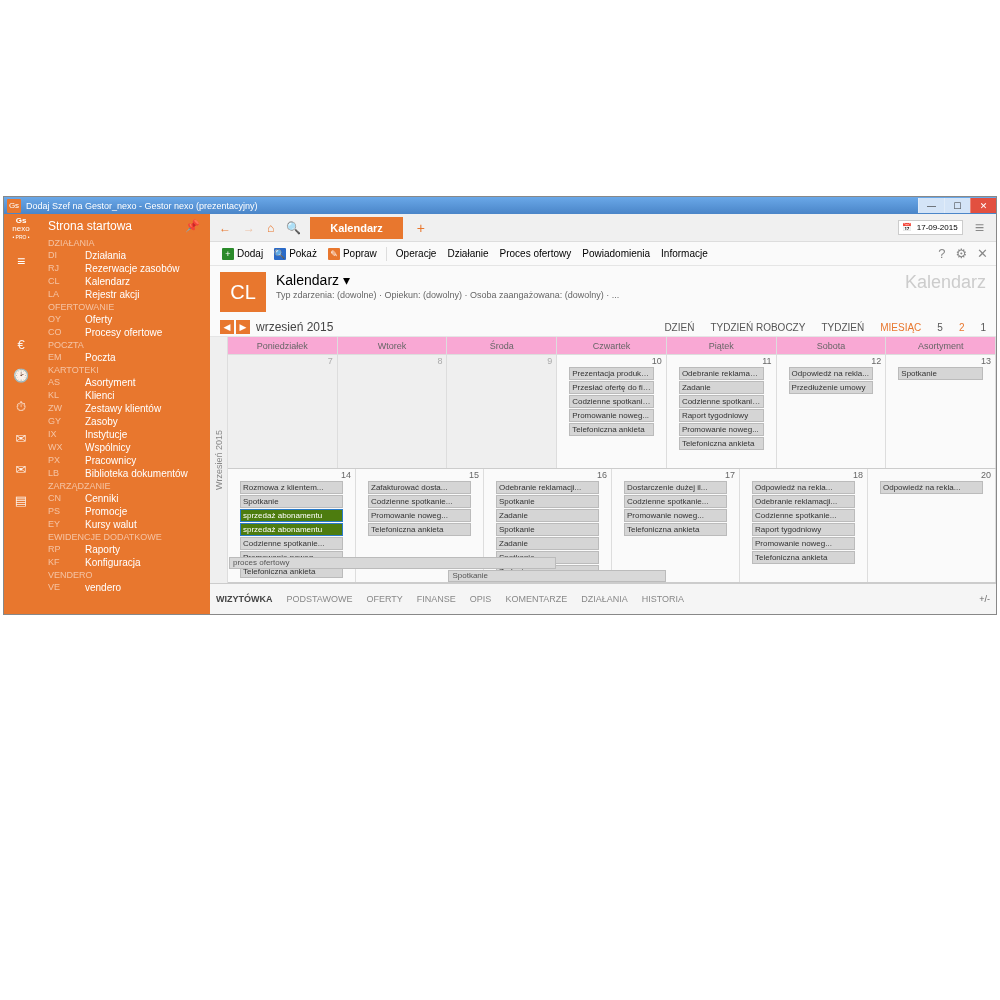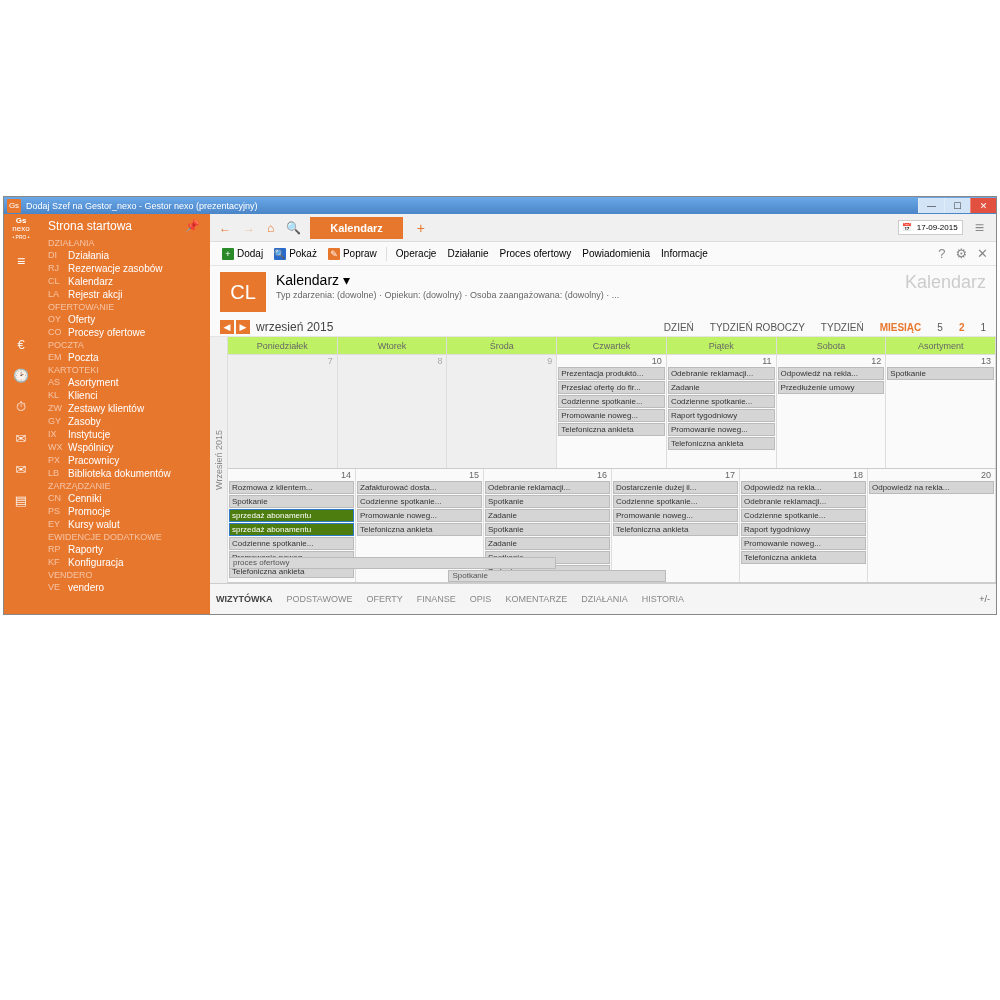--- a/index.html
+++ b/index.html
@@ -12,21 +12,21 @@
 .winbtns div{width:26px;height:15px;display:flex;align-items:center;justify-content:center;font-size:9px;border-left:1px solid rgba(255,255,255,.3);background:#d4e4f7;color:#333}
 .winbtns .close{background:#e25040;color:#fff}
 .body{display:flex;height:calc(100% - 17px)}
 .rail{width:34px;background:#e8772e;color:#fff;display:flex;flex-direction:column;align-items:center;padding-top:3px;gap:12px}
 .rail .logo{font-size:8px;text-align:center;line-height:1}
 .rail .hamb{font-size:14px}
 .rail .r-icon{font-size:13px;margin-top:4px;opacity:.9}
 .nav{width:172px;background:#e8772e;color:#fff;font-size:10px;padding:3px 0;overflow:hidden}
 .nav .hdr{display:flex;justify-content:space-between;padding:2px 10px 4px;font-size:12px}
 .nav .grp{color:#fff;opacity:.55;padding:1px 10px;font-size:9px;text-transform:uppercase}
-.nav .item{padding:1px 10px;display:flex;gap:4px;cursor:pointer}
+.nav .item{padding:1px 10px;display:flex;gap:21px;cursor:pointer}
 .nav .item .pre{width:16px;opacity:.55;font-size:9px}
 .main{flex:1;display:flex;flex-direction:column;background:#fafafa;min-width:0}
 .tabbar{height:28px;background:#f0f0f0;border-bottom:1px solid #ddd;display:flex;align-items:center;padding:0 6px;gap:6px}
 .tabbar .navbtn{color:#e8772e;font-size:12px;padding:0 3px;cursor:pointer}
 .tabbar .tab{background:#e8772e;color:#fff;padding:5px 20px;font-size:11px;font-weight:600}
 .tabbar .plus{color:#e8772e;font-size:14px;padding:0 8px}
 .tabbar .date{margin-left:auto;font-size:8px;border:1px solid #ccc;padding:2px 4px;background:#fff;display:flex;align-items:center;gap:4px}
 .toolbar{height:24px;display:flex;align-items:center;padding:0 8px;gap:3px;font-size:10px;border-bottom:1px solid #e5e5e5}
 .toolbar .tbtn{display:flex;align-items:center;gap:3px;padding:0 4px;cursor:pointer}
 .toolbar .ic{width:12px;height:12px;display:inline-flex;align-items:center;justify-content:center;color:#fff;font-size:9px;border-radius:1px}
@@ -35,34 +35,34 @@
 .toolbar .right{margin-left:auto;display:flex;gap:10px;color:#888;font-size:13px}
 .header{display:flex;padding:6px 10px;gap:10px;align-items:flex-start}
 .header .badge{width:46px;height:40px;background:#e8772e;color:#fff;display:flex;align-items:center;justify-content:center;font-size:20px;font-weight:300}
 .header .h-title{font-size:14px;font-weight:400;color:#000000}
 .header .h-sub{font-size:9px;color:#666;margin-top:2px}
 .header .ghost{margin-left:auto;color:#ccc;font-size:18px;font-weight:300}
 .viewbar{display:flex;align-items:center;padding:2px 10px;font-size:10px;border-bottom:1px solid #e5e5e5}
 .viewbar .arr{width:14px;height:14px;background:#e8772e;color:#fff;display:inline-flex;align-items:center;justify-content:center;font-size:9px;margin-right:2px;cursor:pointer}
 .viewbar .month{font-size:12px;color:#444;margin-left:4px}
 .viewbar .views{margin-left:auto;display:flex;gap:16px;color:#555}
-.viewbar .views .act{color:#e8772e;font-weight:700}
+.viewbar .views .act{color:#e8772e;font-weight:400}
 .cal{flex:1;display:flex;min-height:0}
 .cal .rot{width:18px;display:flex;align-items:center;justify-content:center;background:#efefef;border-right:1px solid #ddd}
 .cal .rot span{transform:rotate(-90deg);font-size:9px;color:#888;white-space:nowrap}
 .grid{flex:1;display:flex;flex-direction:column;min-width:0}
-.dh{display:flex;height:18px;background:#bef264;border-bottom:1px solid #ddd}
+.dh{display:flex;height:18px;background:#f9a8d4;border-bottom:1px solid #ddd}
 .dh div{flex:1;text-align:center;font-size:9px;color:#666;line-height:18px;border-right:1px solid #ddd}
 .weeks{flex:1;display:flex;flex-direction:column;overflow:hidden}
 .week{flex:1;display:flex;border-bottom:1px solid #ccc;min-height:0}
 .day{flex:1;border-right:1px solid #ddd;display:flex;flex-direction:column;font-size:8px;min-width:0;position:relative}
 .day .num{text-align:right;padding:1px 4px;color:#666;font-size:9px}
 .day.past{background:#efefef}
 .day.past .num{color:#aaa}
-.ev{margin:0 1px 1px;padding:1px 2px;background:#d5d5d5;border:1px solid #bbb;white-space:nowrap;overflow:hidden;text-overflow:ellipsis;color:#333;cursor:pointer}
+.ev{margin:0 12px 1px;padding:1px 2px;background:#d5d5d5;border:1px solid #bbb;white-space:nowrap;overflow:hidden;text-overflow:ellipsis;color:#333;cursor:pointer}
 .ev.bl{background:#4d7c0f;border-color:#2a7ac8;color:#fff}
 .span-ev{position:absolute;left:1px;height:12px;background:#d8d8d8;border:1px solid #bbb;font-size:8px;padding:0 3px;color:#555;overflow:hidden}
 .bottabs{height:18px;border-top:1px solid #ccc;display:flex;align-items:center;font-size:9px;padding:15px 6px;gap:14px;color:#888;background:#f5f5f5}
 .bottabs .act{color:#444;font-weight:600}
 .bottabs .pm{margin-left:auto;color:#666}
 </style>
 </head>
 <body>
 
 <div class="canvas">

